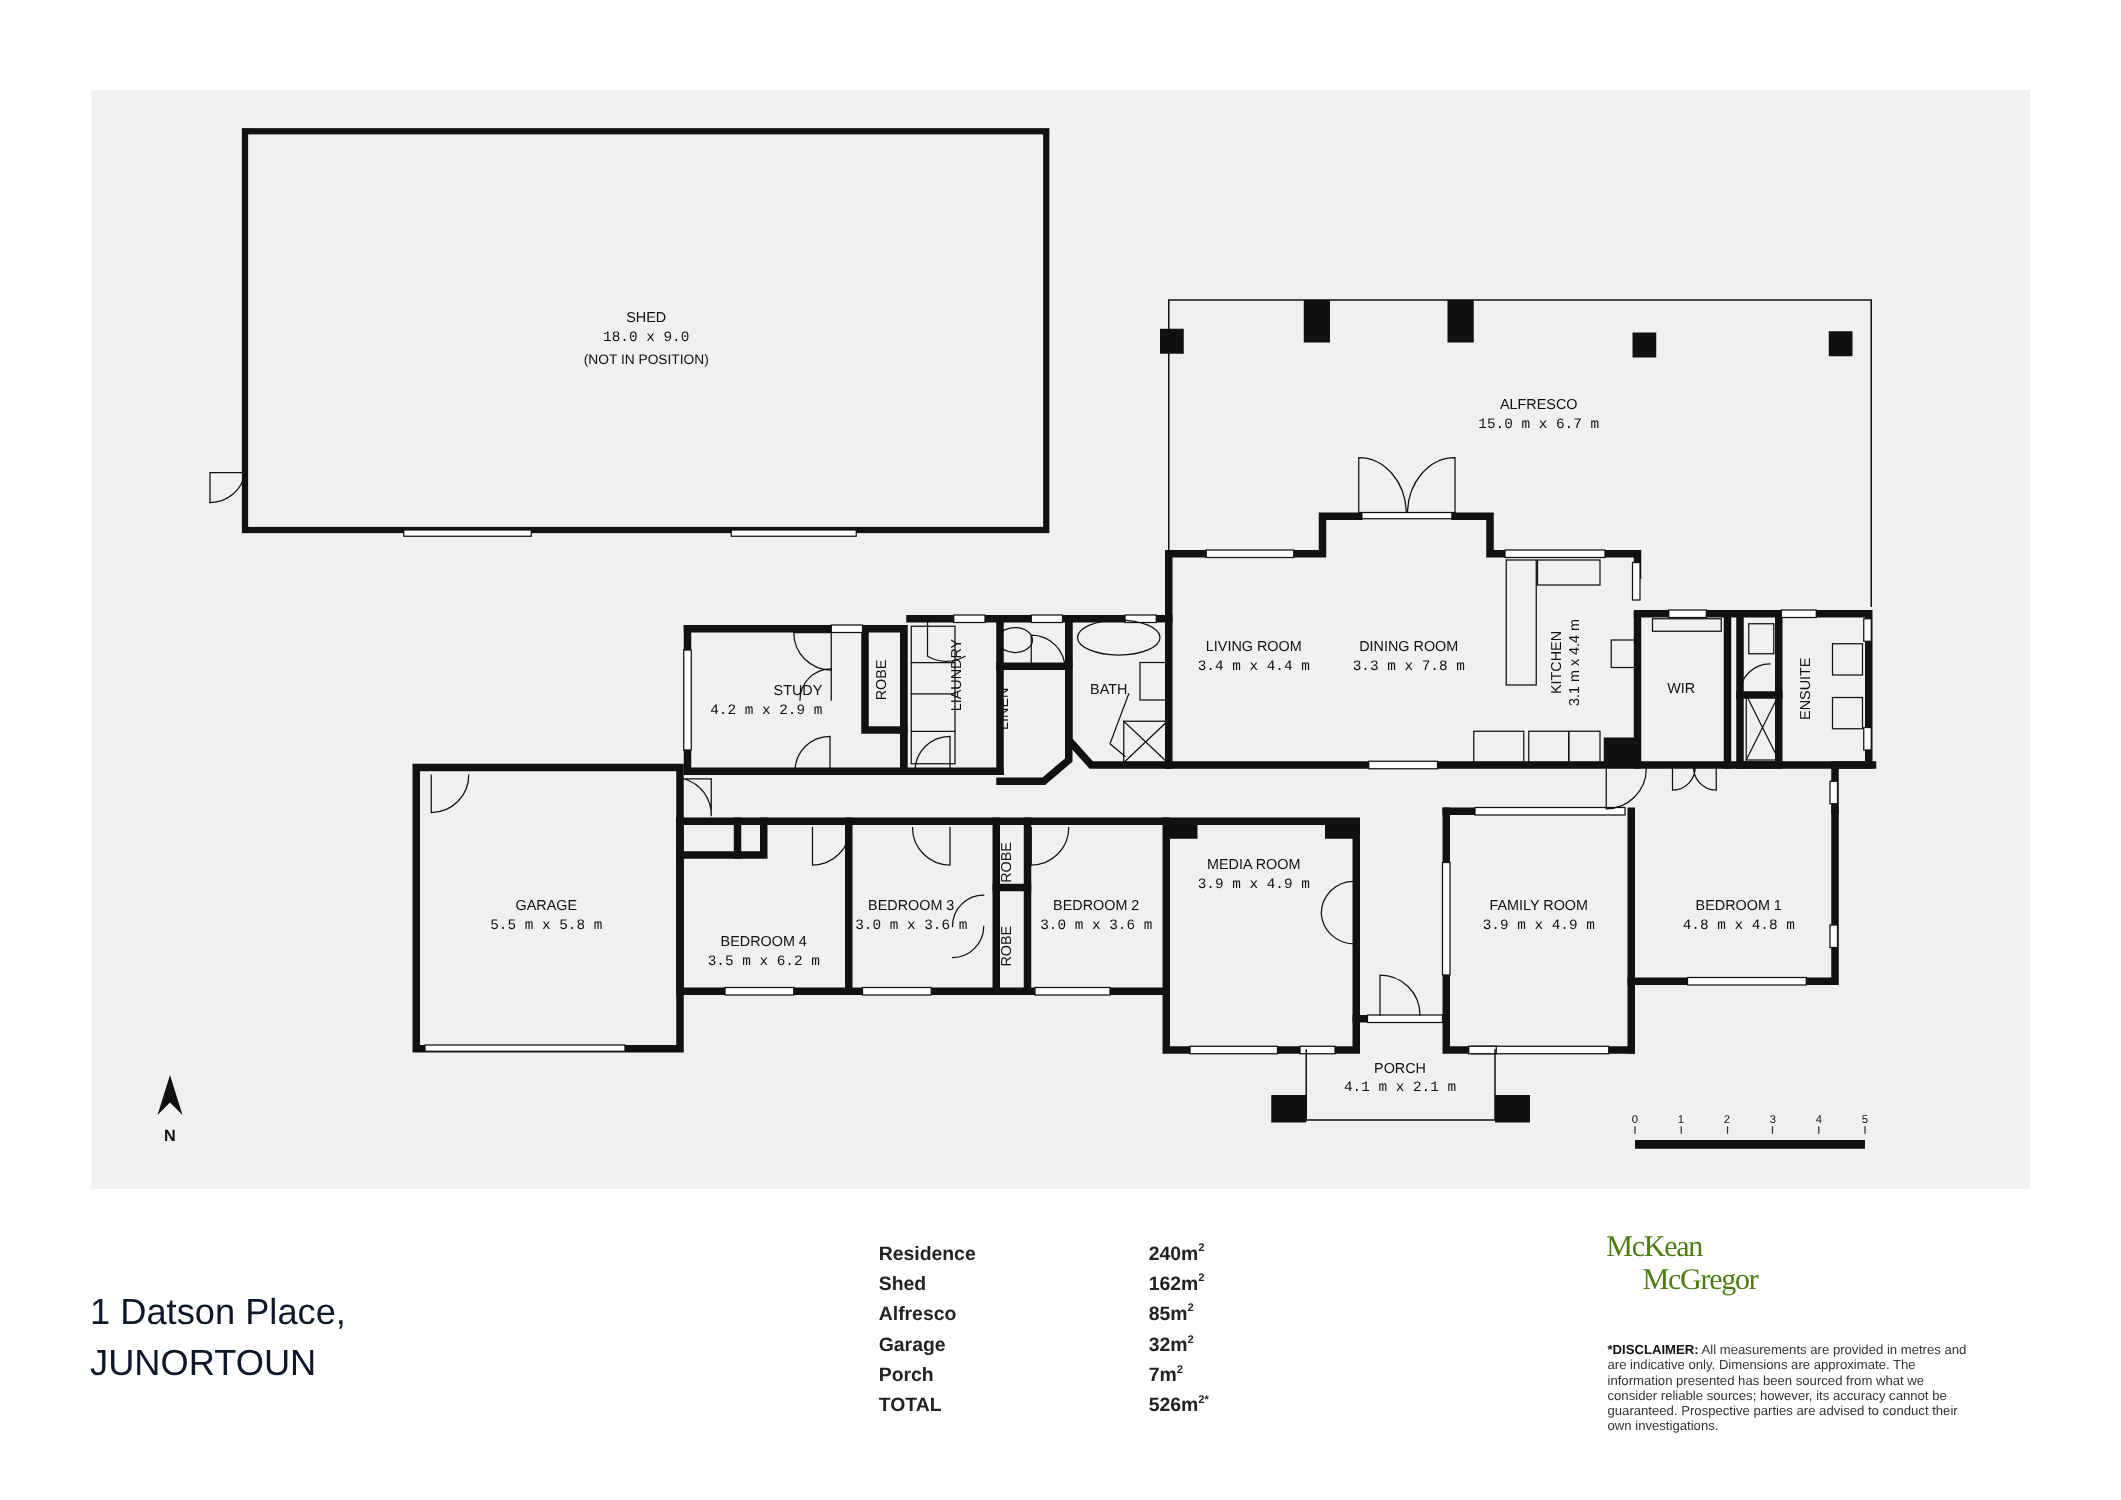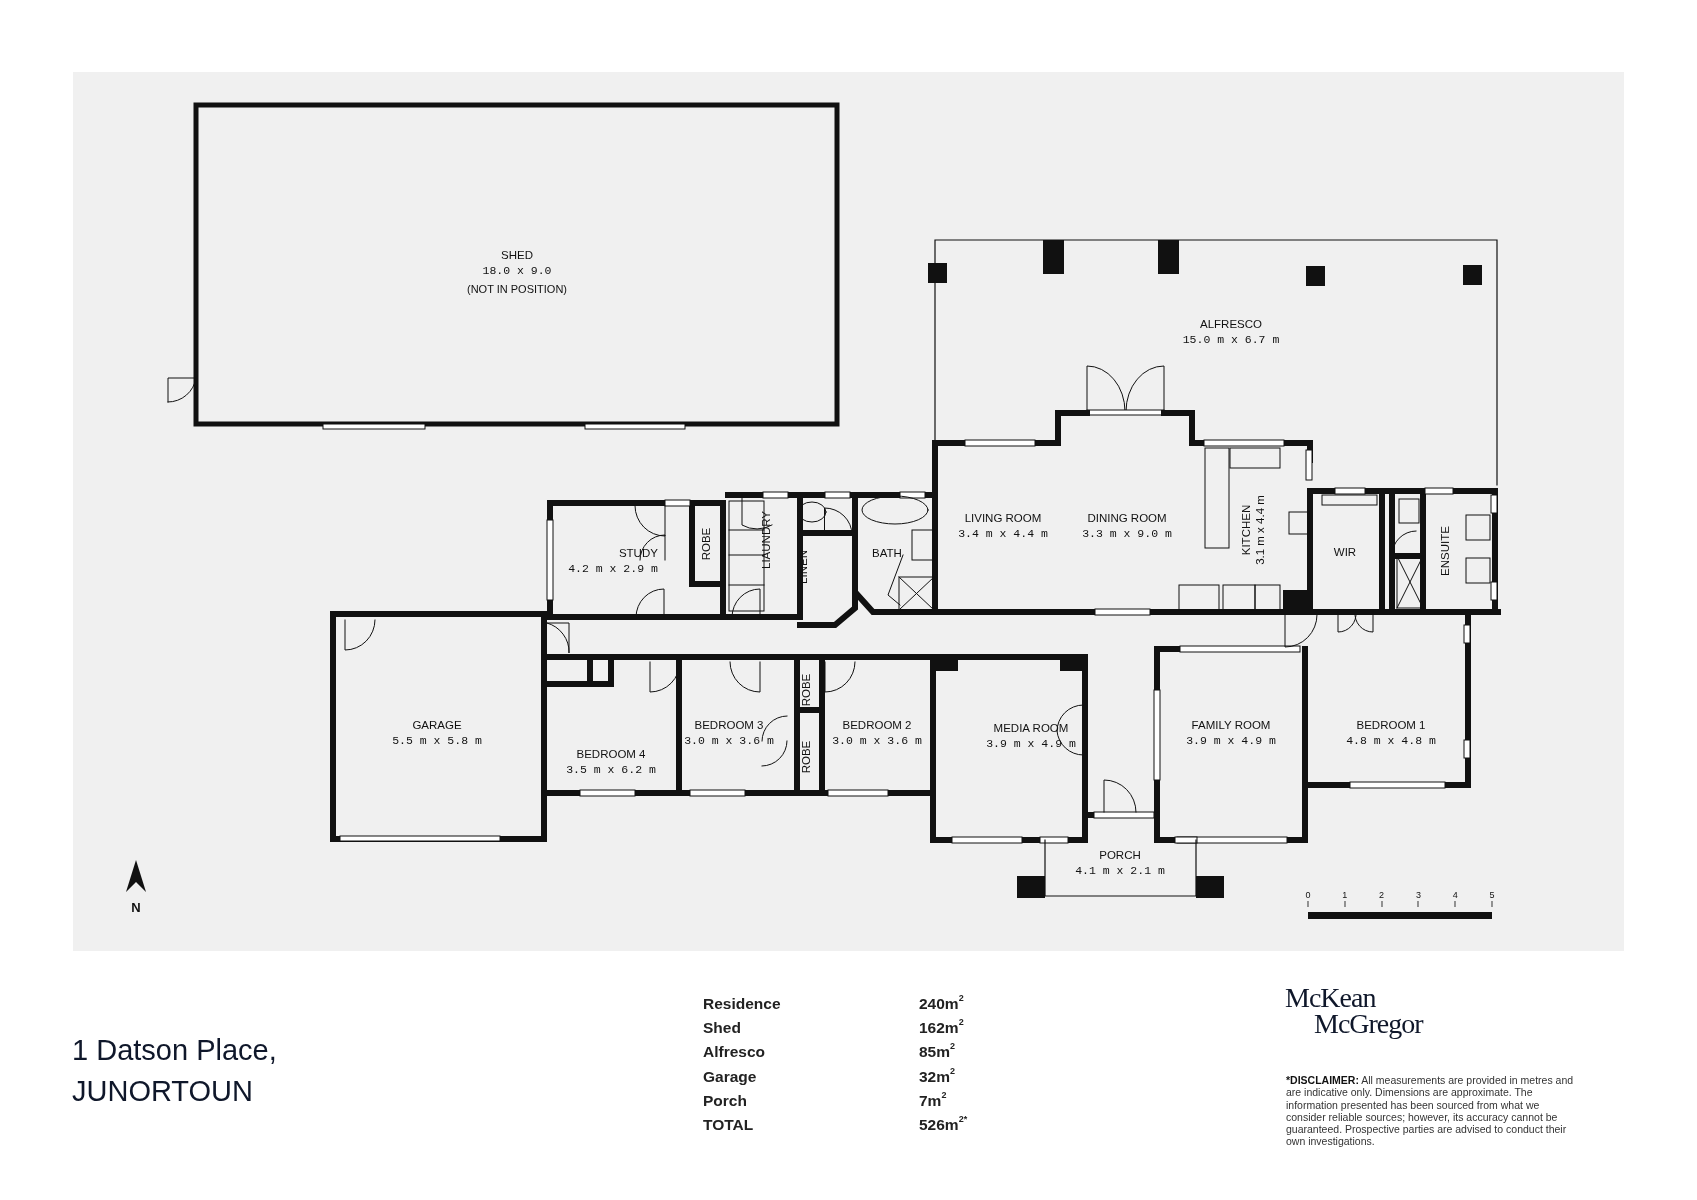--- a/index.html
+++ b/index.html
@@ -20,22 +20,22 @@
   #scale-bar .ticks { position:relative; height:22px; }
   #scale-bar .tick { position:absolute; top:0; font-size:9px; transform:translateX(-50%); text-align:center; }
   #scale-bar .tick i { display:block; width:1px; height:6px; background:#333; margin:1px auto 0; }
   #scale-bar .bar { height:7px; background:#111; }
   #address { position:absolute; left:72px; top:1030px; font-size:29px; line-height:41px; color:#0f172a; font-weight:300; }
   #area-table { position:absolute; left:703px; top:992px; font-size:15.5px; color:#222; }
   #area-table .row { display:flex; height:24.2px; align-items:center;font-weight:bold; }
   #area-table .lbl { width:216px; }
   #area-table .val sup { font-size:9px; vertical-align:top; position:relative; top:-2px; }
   #area-table .row.total { font-weight:bold; }
-  #logo { position:absolute; left:1285px; top:985px; font-family:"Liberation Serif", serif; font-size:28px;
-          line-height:26px; color:#0f172a; letter-spacing:-1px; }
+  #logo { position:absolute; left:1285px; top:985px; font-family:"Liberation Serif", serif; font-size:24px;
+          line-height:26px; color:#4d7c0f; letter-spacing:-1px; }
   #logo .l2 { display:block; padding-left:29px; }
   #disclaimer { position:absolute; left:1286px; top:1074px; width:290px; font-size:10.5px; line-height:12.3px; color:#333; }
   #disclaimer b { color:#111; }
 </style>
 </head>
 <body>
 
 <div id="plan-panel"></div>
 
 <svg id="plan-svg" viewBox="0 0 1697 1200" xmlns="http://www.w3.org/2000/svg">
@@ -223,21 +223,21 @@
 <div class="vlabel" style="left:803px;top:567px;"><span>LINEN</span></div>
 <div class="room-label" style="left:887px;top:553px;">
   <span>BATH</span>
 </div>
 <div class="room-label" style="left:1003px;top:526px;">
   <span>LIVING ROOM</span>
   <span class="dim">3.4 m x 4.4 m</span>
 </div>
 <div class="room-label" style="left:1127px;top:526px;">
   <span>DINING ROOM</span>
-  <span class="dim">3.3 m x 9.0 m</span>
+  <span class="dim">3.3 m x 7.8 m</span>
 </div>
 <div class="vlabel" style="left:1253px;top:530px;">
   <span>KITCHEN</span>
   <span class="dim">3.1 m x 4.4 m</span>
 </div>
 <div class="room-label" style="left:1345px;top:552px;">
   <span>WIR</span>
 </div>
 <div class="vlabel" style="left:1445px;top:551px;"><span>ENSUITE</span></div>
 <div class="room-label" style="left:437px;top:733px;">
@@ -251,21 +251,21 @@
 <div class="room-label" style="left:729px;top:733px;">
   <span>BEDROOM 3</span>
   <span class="dim">3.0 m x 3.6 m</span>
 </div>
 <div class="vlabel" style="left:806px;top:690px;"><span>ROBE</span></div>
 <div class="vlabel" style="left:806px;top:757px;"><span>ROBE</span></div>
 <div class="room-label" style="left:877px;top:733px;">
   <span>BEDROOM 2</span>
   <span class="dim">3.0 m x 3.6 m</span>
 </div>
-<div class="room-label" style="left:1003px;top:736px;margin-left:28px;">
+<div class="room-label" style="left:1003px;top:700px;">
   <span>MEDIA ROOM</span>
   <span class="dim">3.9 m x 4.9 m</span>
 </div>
 <div class="room-label" style="left:1231px;top:733px;">
   <span>FAMILY ROOM</span>
   <span class="dim">3.9 m x 4.9 m</span>
 </div>
 <div class="room-label" style="left:1391px;top:733px;">
   <span>BEDROOM 1</span>
   <span class="dim">4.8 m x 4.8 m</span>

